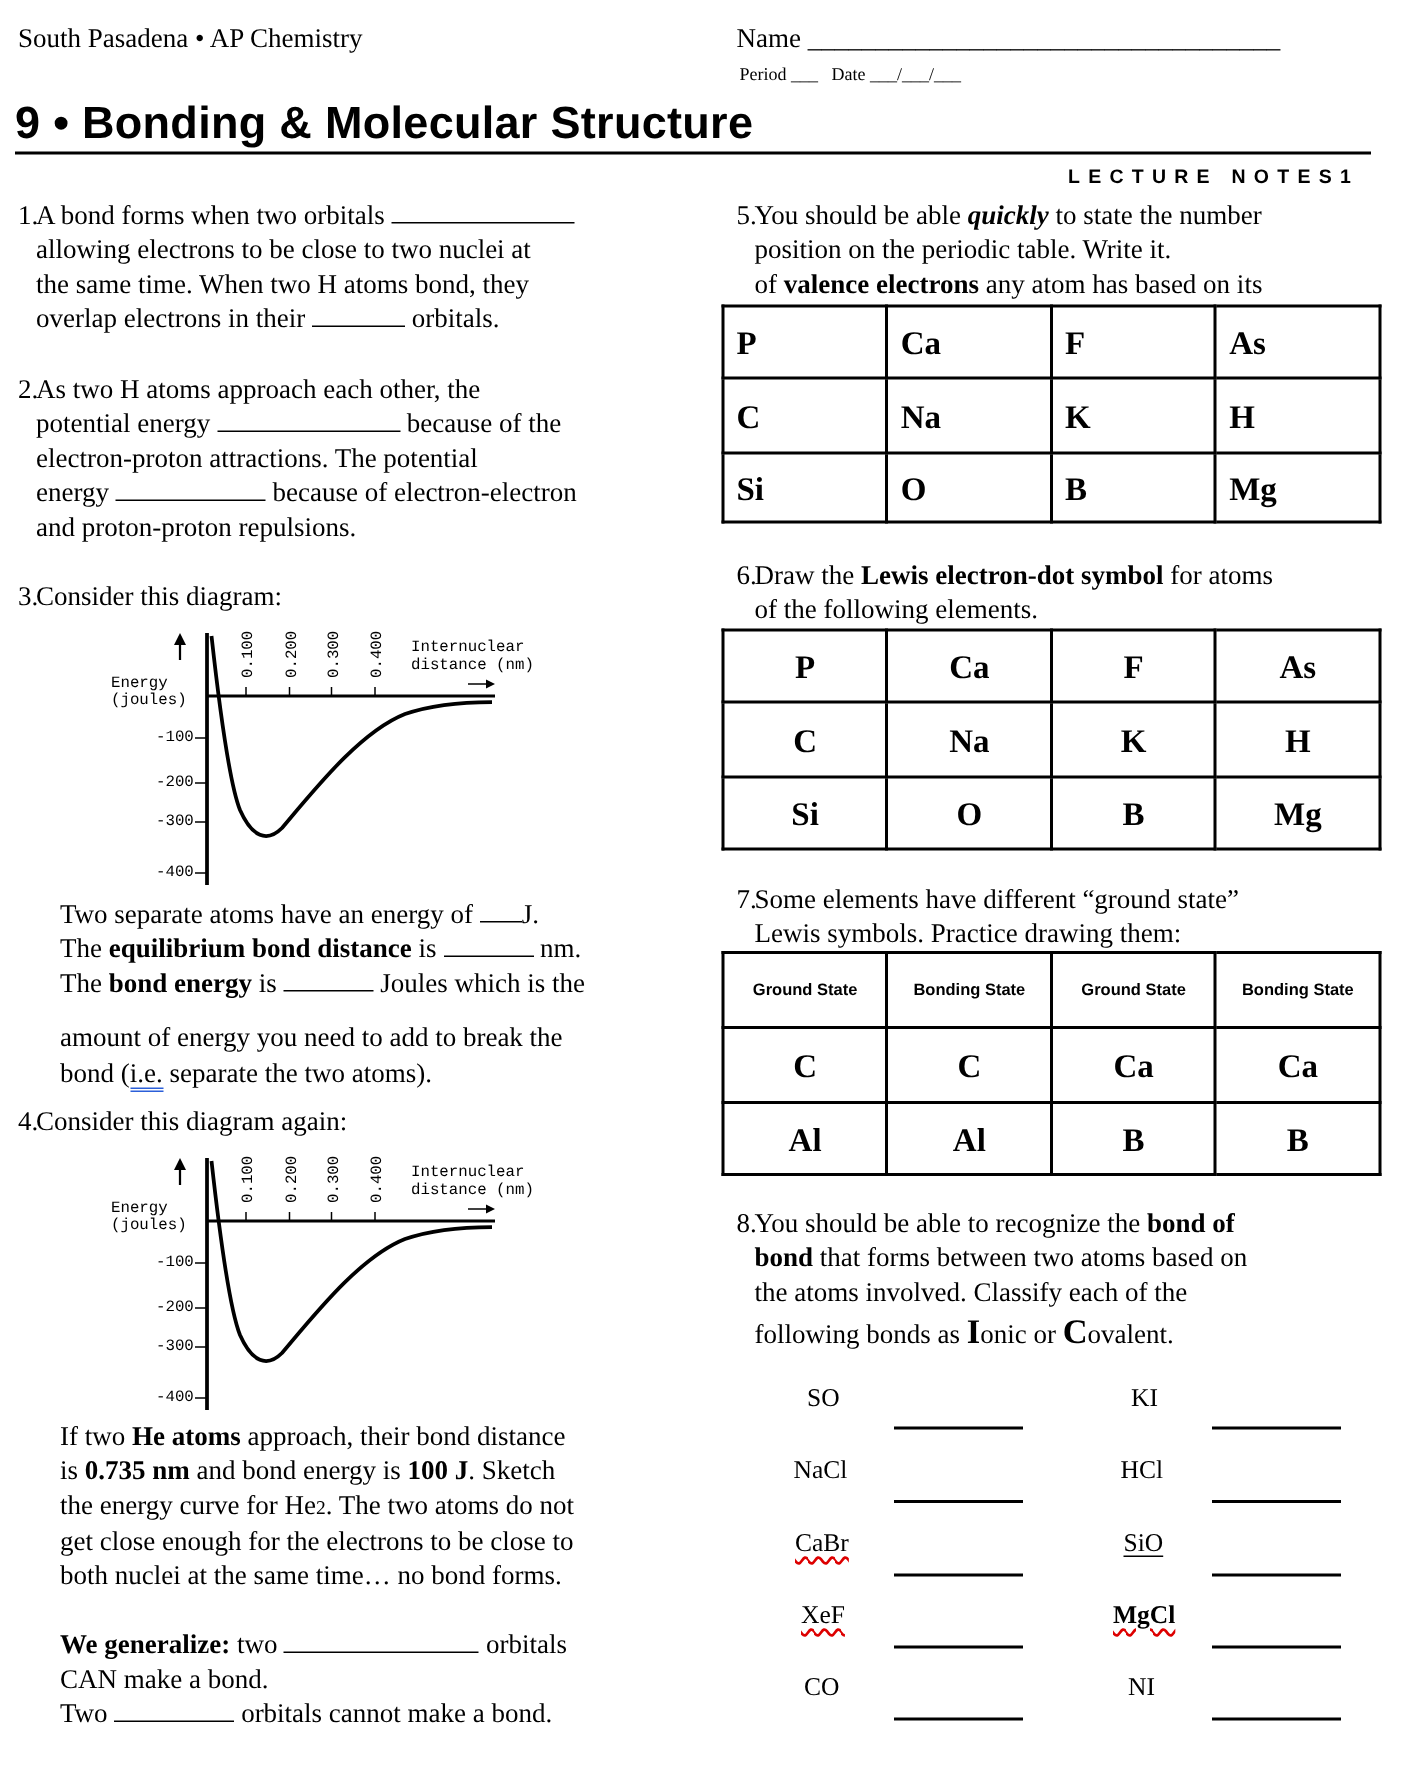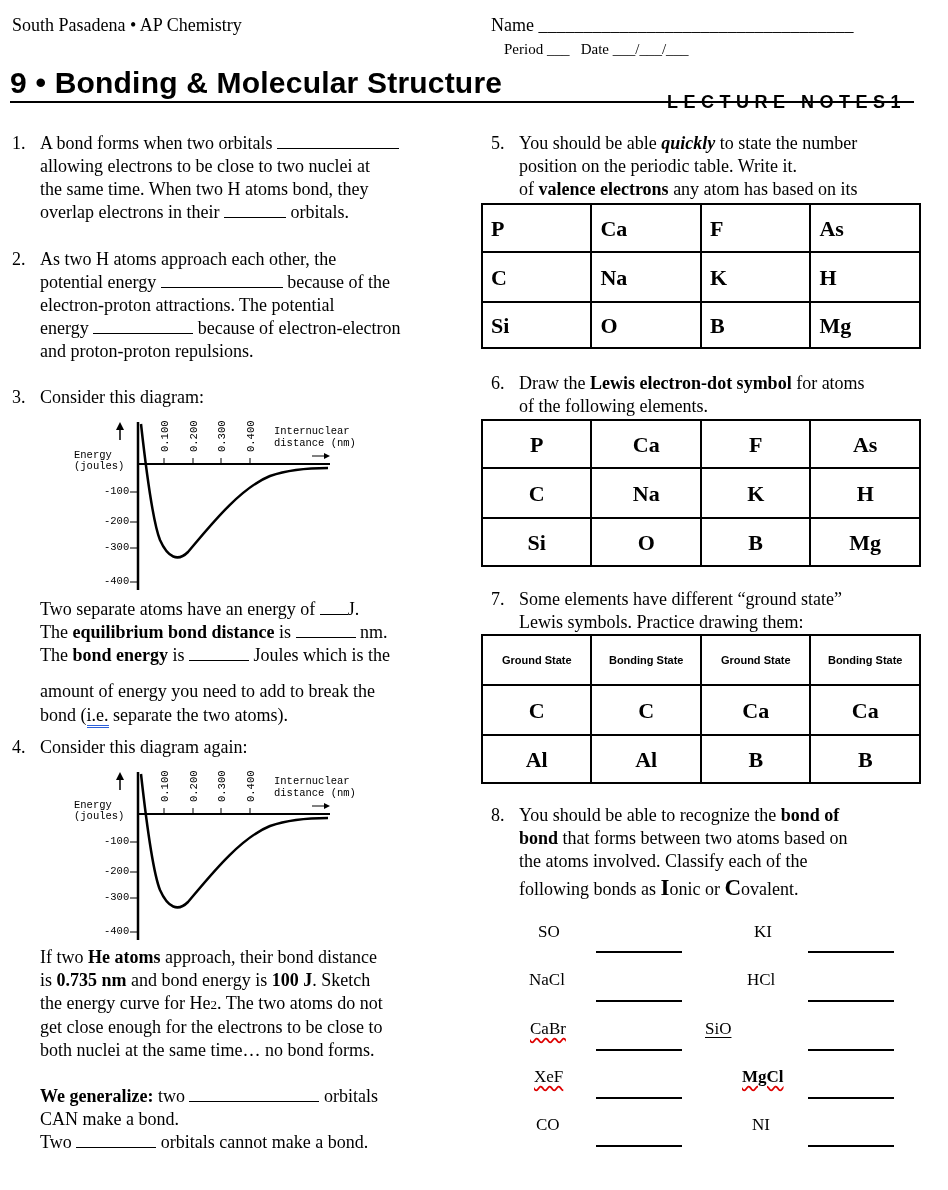--- a/index.html
+++ b/index.html
@@ -1,28 +1,28 @@
 <!DOCTYPE html>
 <html><head>
 <meta charset="utf-8">
 <style>
   * { box-sizing: border-box; margin: 0; padding: 0; }
   html, body { width: 948px; height: 1190px; background: #ffffff; overflow: hidden; }
   body { position: relative; font-family: "Liberation Serif", serif; color: #000; font-size: 18px; line-height: 23px; }
   .abs { position: absolute; }
   .hdr-left { left: 12px; top: 14px; font-size: 18px; }
   .hdr-name { left: 491px; top: 14px; font-size: 18px; white-space: pre; }
-  .hdr-period { left: 504px; top: 38px; font-size: 15px; white-space: pre; }
+  .hdr-period { left: 493px; top: 38px; font-size: 12px; white-space: pre; }
   .title { left: 10px; top: 64px; font-family: "Liberation Sans", sans-serif; font-weight: bold; font-size: 30px; line-height: 38px; letter-spacing: 0.2px; }
   .title-rule { left: 10px; top: 101px; width: 904px; height: 2px; background: #000; }
-  .lecture { right: 42px; top: 90px; font-family: "Liberation Sans", sans-serif; font-weight: bold; font-size: 18px; letter-spacing: 5.5px; line-height: 24px; }
+  .lecture { right: 42px; top: 106px; font-family: "Liberation Sans", sans-serif; font-weight: bold; font-size: 13px; letter-spacing: 5.5px; line-height: 24px; }
 
   .q { position: absolute; font-size: 18px; line-height: 23px; }
   .q .num { position: absolute; left: 0; top: 0; }
-  .q .body { margin-left: 28px; font-family: Liberation Serif, serif; }
+  .q .body { margin-left: 12px; font-family: Liberation Serif, serif; }
   .blank { display: inline-block; border-bottom: 1px solid #000; height: 16px; vertical-align: baseline; }
   b { font-weight: bold; }
   .spell { text-decoration: underline wavy #d00; text-underline-offset: 3px; }
   .ie { border-bottom: 3px double #2b5fd9; }
 
   .diagram { position: absolute; width: 320px; height: 180px; }
   .diagram svg { display: block; }
 
   table.grid { position: absolute; border-collapse: collapse; left: 481px; width: 440px; }
   table.grid td { border: 2px solid #000; width: 110px; font-family: "Liberation Serif", serif; font-weight: bold; font-size: 22px; padding-left: 8px; vertical-align: middle; }
@@ -270,18 +270,18 @@
 <div class="bond-line" style="left:596px; top:1049px;"></div>
 <div class="bond-label spell" style="left:534px; top:1065px;">XeF</div>
 <div class="bond-line" style="left:596px; top:1097px;"></div>
 <div class="bond-label" style="left:536px; top:1113px;">CO</div>
 <div class="bond-line" style="left:596px; top:1145px;"></div>
 
 <div class="bond-label" style="left:754px; top:920px;">KI</div>
 <div class="bond-line" style="left:808px; top:951px;"></div>
 <div class="bond-label" style="left:747px; top:968px;">HCl</div>
 <div class="bond-line" style="left:808px; top:1000px;"></div>
-<div class="bond-label spell" style="left:705px; top:1017px;text-decoration:underline;">SiO</div>
+<div class="bond-label spell" style="left:749px; top:1017px;text-decoration:underline;">SiO</div>
 <div class="bond-line" style="left:808px; top:1049px;"></div>
 <div class="bond-label spell" style="left:742px; top:1065px;font-weight:bold;">MgCl</div>
 <div class="bond-line" style="left:808px; top:1097px;"></div>
 <div class="bond-label" style="left:752px; top:1113px;">NI</div>
 <div class="bond-line" style="left:808px; top:1145px;"></div>
 
 </body></html>

